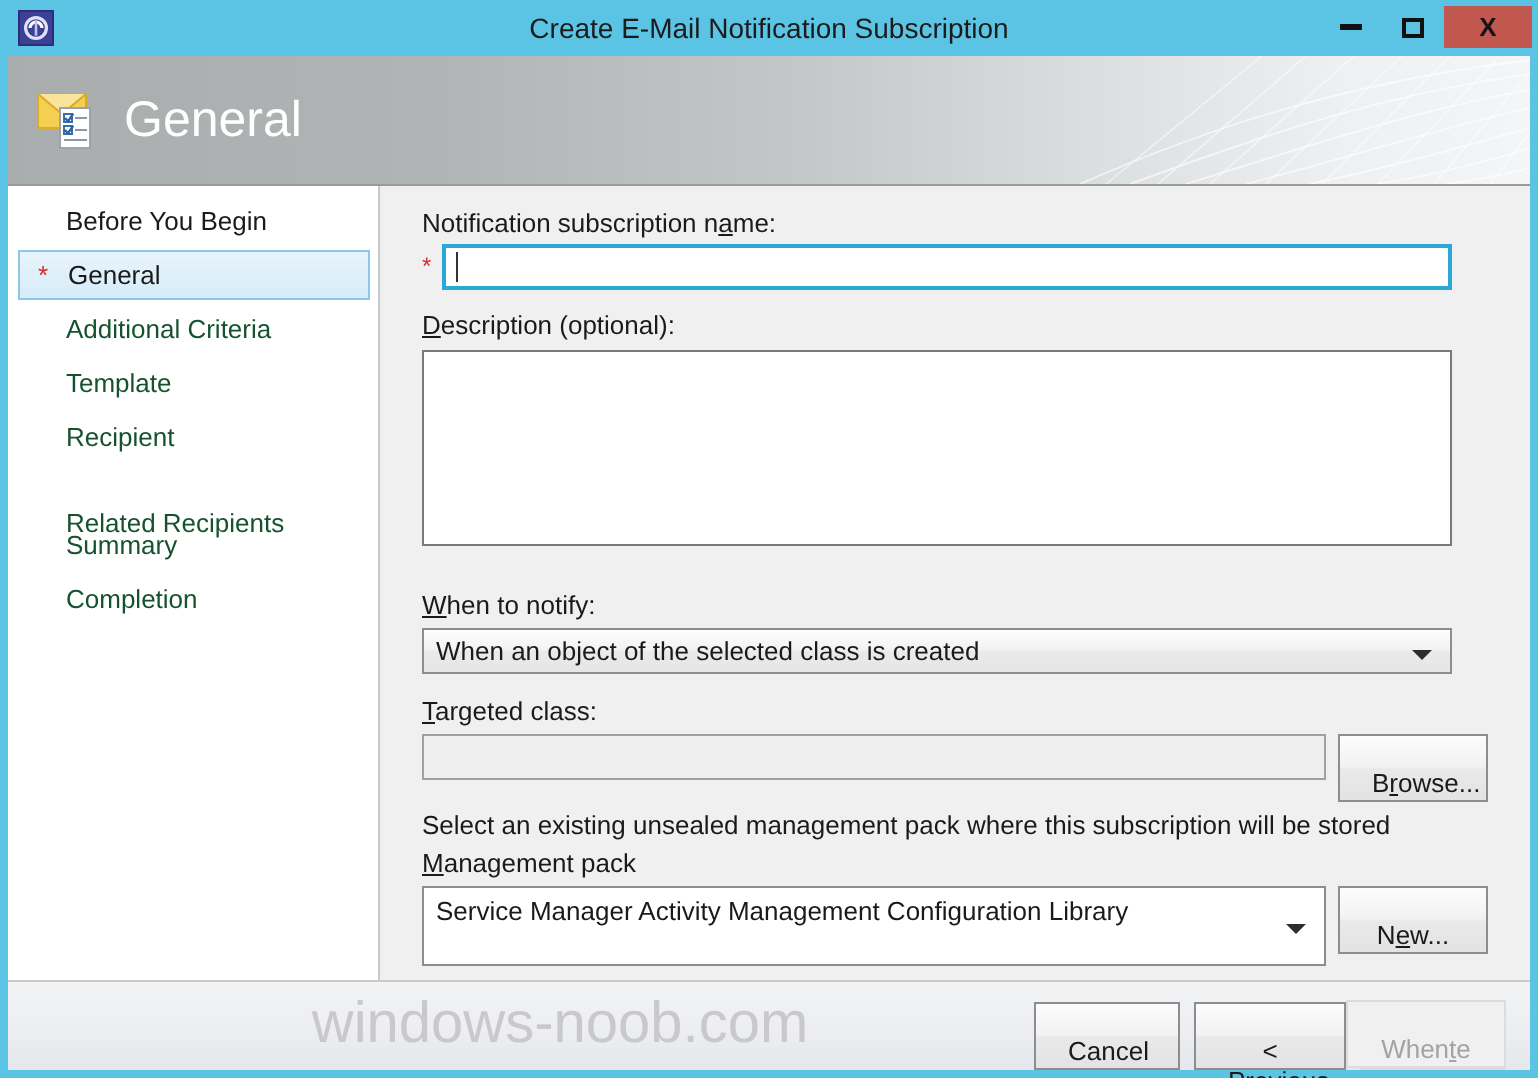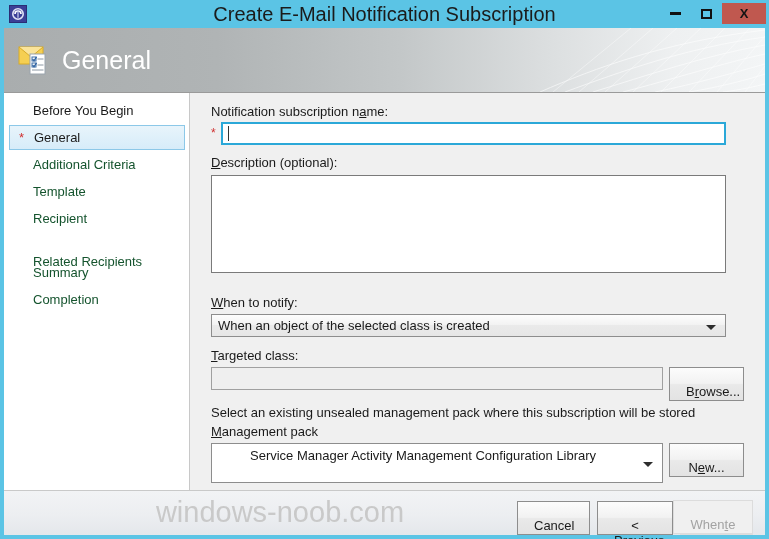--- a/index.html
+++ b/index.html
@@ -33,21 +33,21 @@
     border: 1px solid #2a2e75;
     display: flex; align-items: center; justify-content: center;
   }
   .win-icon svg { display: block; }
   .title-text {
     position: absolute;
     left: 0; top: 0;
     width: 769px; height: 28px;
     line-height: 28px;
     text-align: center;
-    font-size: 20px;
+    font-size: 14px;
     color: #1b1b1b;
     font-family: "Liberation Sans", sans-serif;
   }
   .wbtns {
     position: absolute;
     right: 3px; top: 3px;
     height: 21px;
     display: flex;
   }
   .wbtn {
@@ -359,21 +359,21 @@
         <span class="arrow" style="right:9px; top:10px;"></span>
       </div>
 
       <div class="lbl" style="left:20px; top:255px;"><u>T</u><span>argeted class:</span></div>
       <input class="tb readonly" style="left: 20px; top: 274px; width: 452px; height: 23px;" readonly="">
       <button class="btn" style="left:478px; top:274px; width:75px; height:23px;"><span>B</span><u>r</u><span>owse...</span></button>
 
       <div class="lbl" style="left:20px; top:312px;">Select an existing unsealed management pack where this subscription will be stored</div>
       <div class="lbl" style="left:20px; top:331px;"><u>M</u><span>anagement pack</span></div>
       <div class="combo white" style="left:20px; top:350px; width:452px; height:40px; line-height:20px;">
-        <span class="ctext" style="top:2px;margin-left:32px;">Service Manager Activity Management Configuration Library</span>
+        <span class="ctext" style="top:2px;">Service Manager Activity Management Configuration Library</span>
         <span class="arrow" style="right:9px; top:18px;"></span>
       </div>
       <button class="btn" style="left:478px; top:350px; width:75px; height:15px;"><span>N</span><u>e</u><span>w...</span></button>
 
     </div>
   </div>
 
   <div class="footer">
     <button class="btn" style="left:513px; top:10px; width:73px; height:24px;">Cancel</button>
     <button class="btn" style="left:593px; top:10px; width:76px; height:24px;"><span>&lt; </span><u>P</u><span>revious</span></button>

